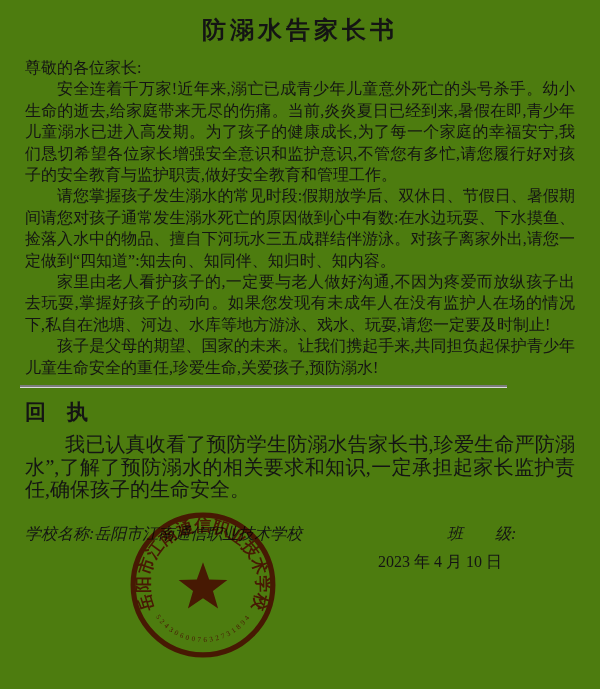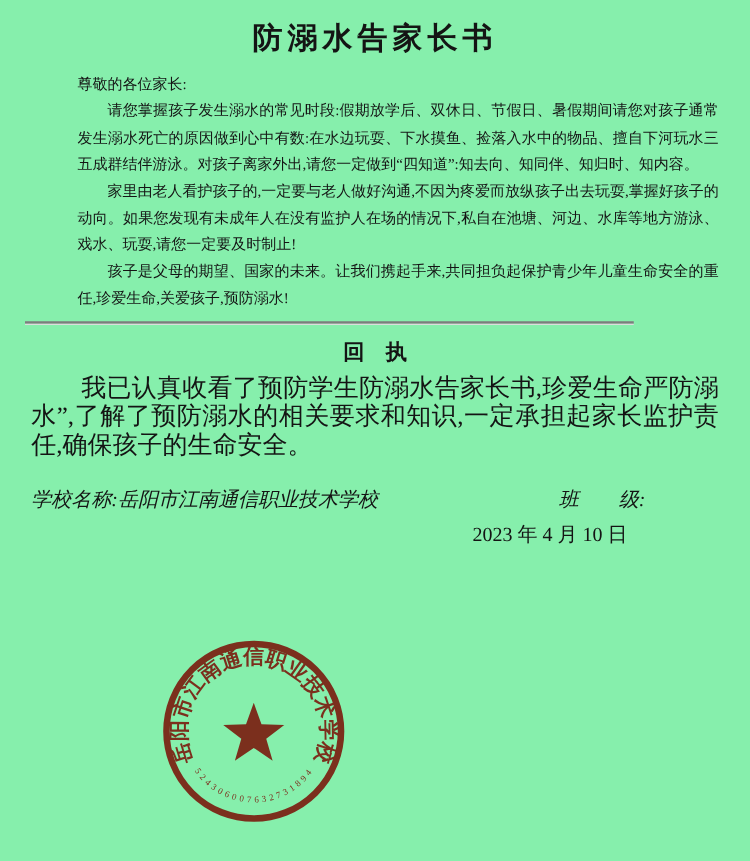--- a/index.html
+++ b/index.html
@@ -1,45 +1,44 @@
 <!DOCTYPE html>
 <html><head>
 <meta charset="utf-8">
 <style>
   html,body{margin:0;padding:0;background:#fff;}
   .page{
     position:relative;
     width:600px;height:689px;
     box-sizing:border-box;
     padding:8px 25px 0 25px;
-    background:#86efac;
+    background:#4d7c0f;
     font-family:"Liberation Serif","DejaVu Serif",serif;
     color:#141414;
     overflow:hidden;
   }
   .title{
     text-align:center;
     font-size:24px;
     font-weight:600;
     letter-spacing:4px;
     margin:6px 0 11px 0;
   }
-  .bodytext{font-size:12px;line-height:21.4px;text-align:justify;margin-left:37px;}
+  .bodytext{font-size:16px;line-height:21.4px;text-align:justify;}
   .bodytext p{margin:0;text-indent:2em;}
   .bodytext p.salutation{text-indent:0;}
   .divider{
     height:0;border:0;
     border-top:2px solid #7d7d7d;
     border-bottom:1px solid #dcdcdc;
     width:487px;
     margin:7px 0 0 -5px;
   }
   .receipt-heading{
-    text-align:center;
-    font-size:17px;
+    font-size:21px;
     font-weight:bold;
     margin:10px 0 7px 0;
   }
   .receipt-body{font-size:20px;line-height:22.5px;text-align:justify;text-indent:2em;margin:0;}
   .form{font-size:16px;}
   .school-row{position:relative;margin-top:23px;height:22px;font-style:italic;}
   .class-label{position:absolute;left:422px;top:0;}
   .sign-row{position:relative;margin-top:66px;height:22px;}
   .parent-label{position:absolute;left:365px;top:0;}
   .date-row{margin:6px 0 0 353px;}
@@ -55,20 +54,21 @@
 </style>
 </head>
 <body>
 
 <div class="page">
 
   <div class="title">防溺水告家长书</div>
 
   <div class="bodytext">
     <p class="salutation">尊敬的各位家长:</p>
+    <p>安全连着千万家!近年来,溺亡已成青少年儿童意外死亡的头号杀手。幼小生命的逝去,给家庭带来无尽的伤痛。当前,炎炎夏日已经到来,暑假在即,青少年儿童溺水已进入高发期。为了孩子的健康成长,为了每一个家庭的幸福安宁,我们恳切希望各位家长增强安全意识和监护意识,不管您有多忙,请您履行好对孩子的安全教育与监护职责,做好安全教育和管理工作。</p>
     <p>请您掌握孩子发生溺水的常见时段:假期放学后、双休日、节假日、暑假期间请您对孩子通常发生溺水死亡的原因做到心中有数:在水边玩耍、下水摸鱼、捡落入水中的物品、擅自下河玩水三五成群结伴游泳。对孩子离家外出,请您一定做到“四知道”:知去向、知同伴、知归时、知内容。</p>
     <p>家里由老人看护孩子的,一定要与老人做好沟通,不因为疼爱而放纵孩子出去玩耍,掌握好孩子的动向。如果您发现有未成年人在没有监护人在场的情况下,私自在池塘、河边、水库等地方游泳、戏水、玩耍,请您一定要及时制止!</p>
     <p>孩子是父母的期望、国家的未来。让我们携起手来,共同担负起保护青少年儿童生命安全的重任,珍爱生命,关爱孩子,预防溺水!</p>
   </div>
 
   <hr class="divider">
 
   <div class="receipt-heading">回　执</div>
 
   <p class="receipt-body">我已认真收看了预防学生防溺水告家长书,珍爱生命严防溺水”,了解了预防溺水的相关要求和知识,一定承担起家长监护责任,确保孩子的生命安全。</p>

